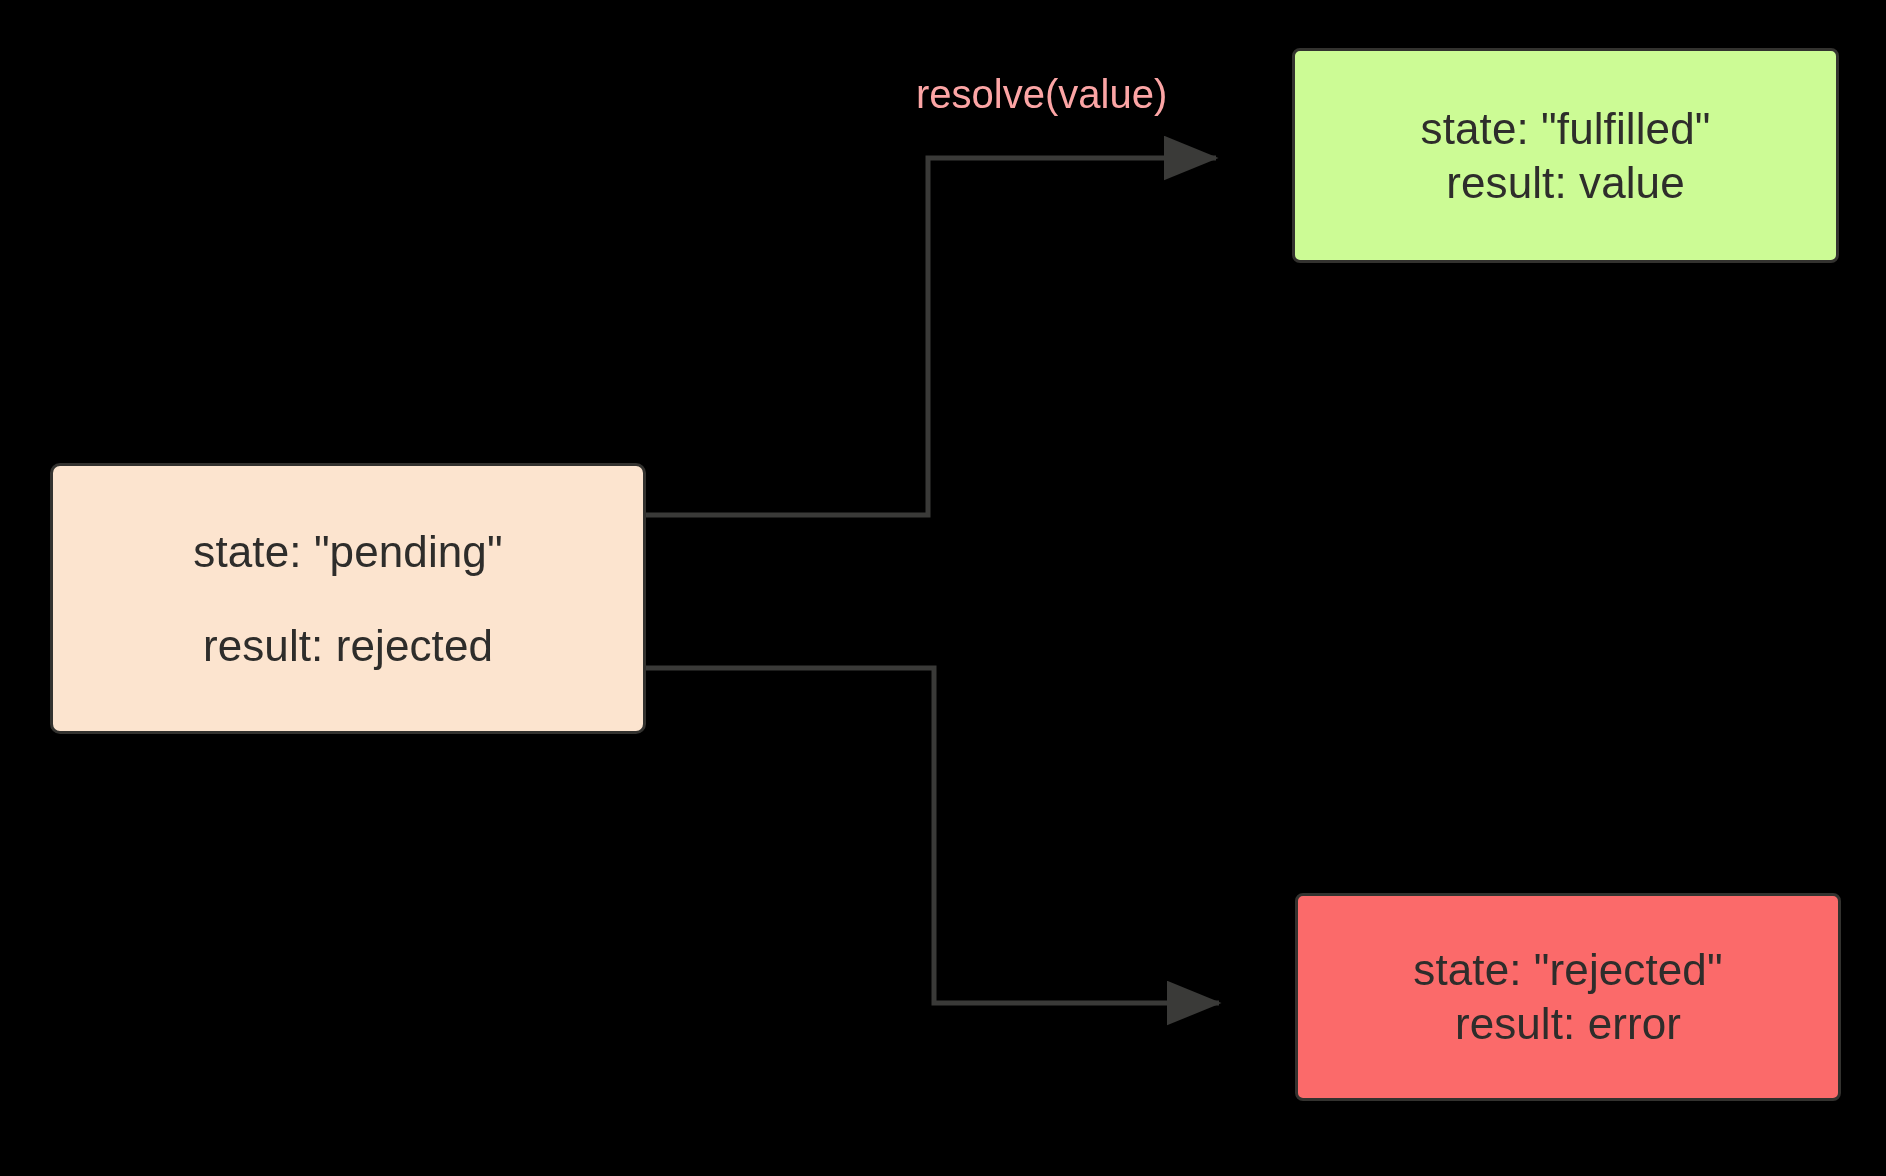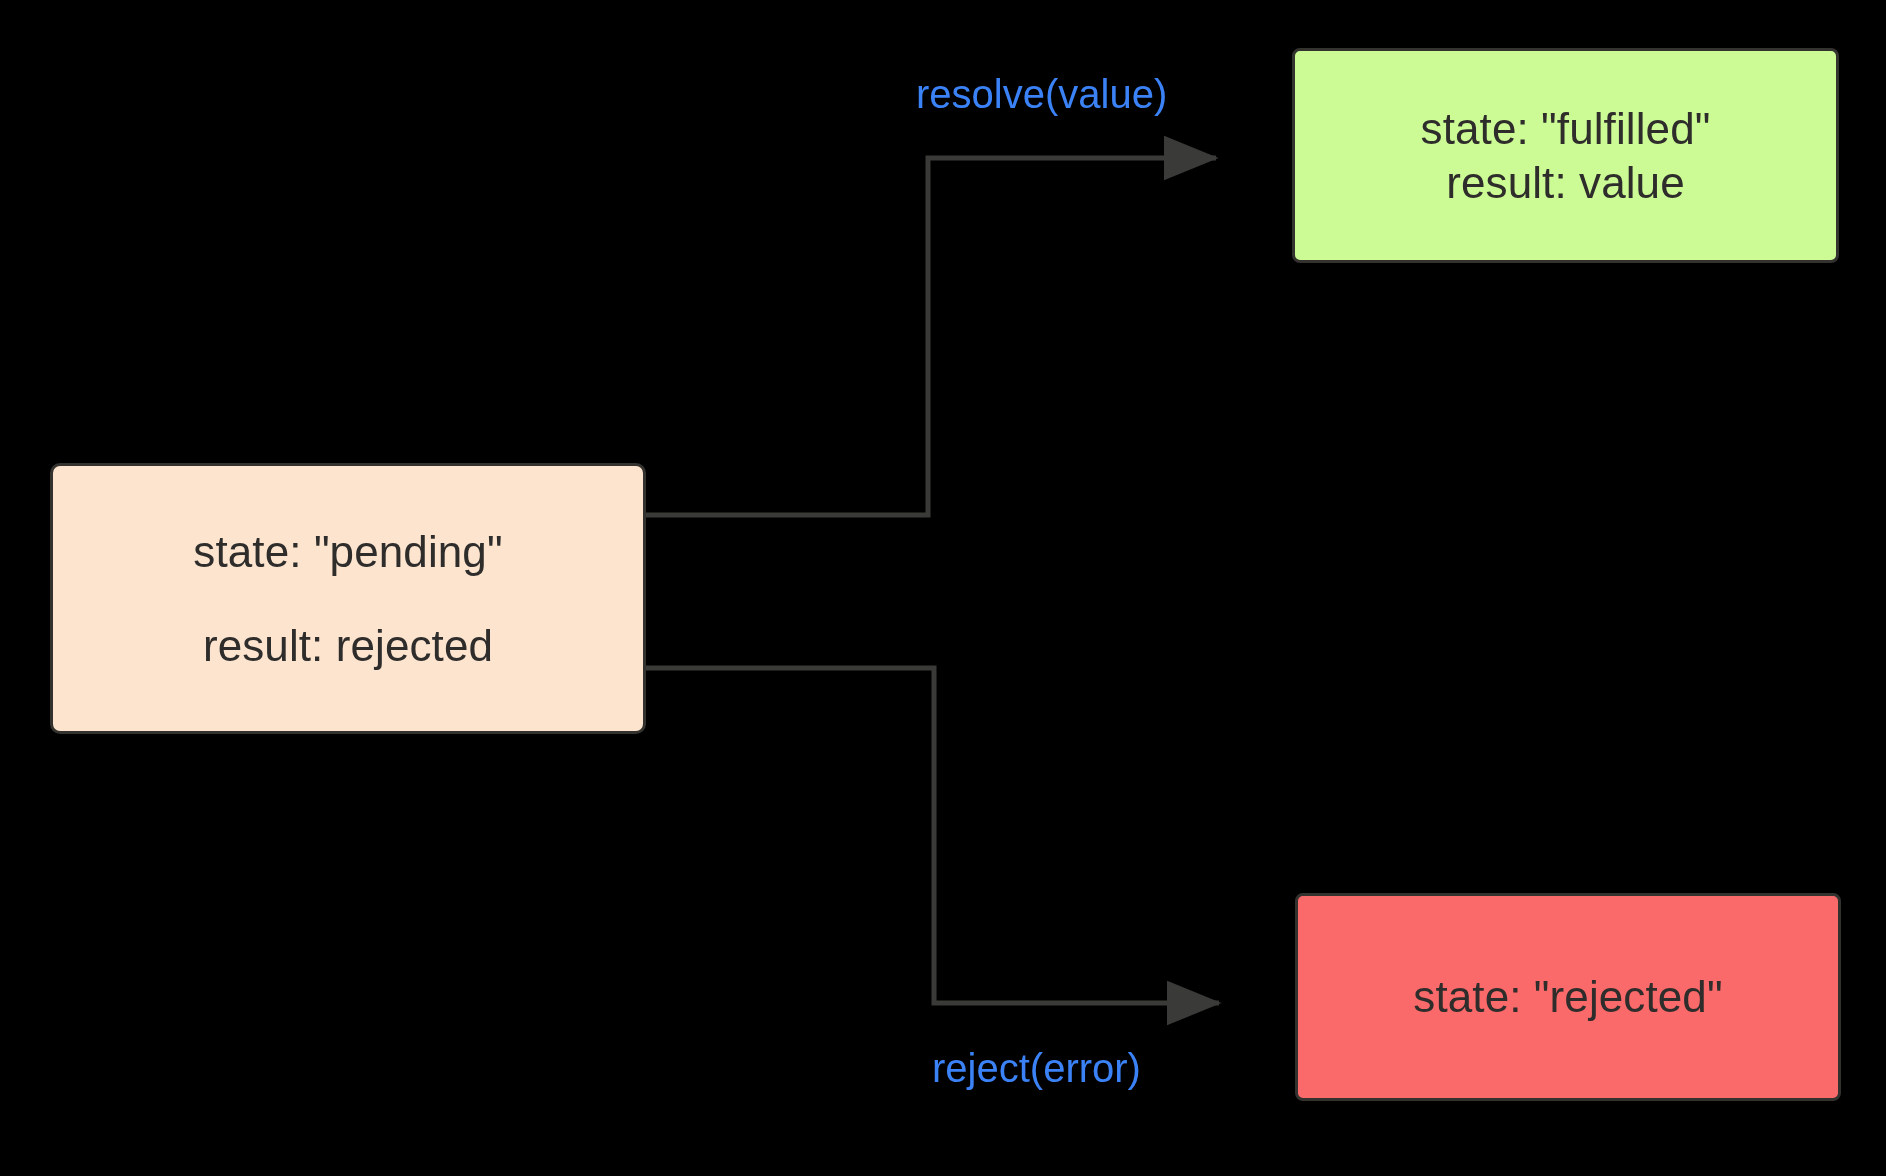--- a/index.html
+++ b/index.html
@@ -74,21 +74,21 @@
     top: 893px;
     width: 546px;
     height: 208px;
     background: #fb6a6a;
     font-size: 44px;
     line-height: 1.22;
   }
 
   .edge-label {
     position: absolute;
-    color: #3b82f6;
+    color: #fca5a5;
     font-size: 40px;
     white-space: pre;
   }
   #label-resolve {
     left: 916px;
     top: 72px;
   }
   #label-reject {
     left: 932px;
     top: 1046px;
@@ -116,19 +116,19 @@
     <span class="line line-2">result: rejected</span>
   </div>
 
   <div class="node" id="node-fulfilled">
     <span class="line">state: "fulfilled"</span>
     <span class="line">result: value</span>
   </div>
 
   <div class="node" id="node-rejected">
     <span class="line">state: "rejected"</span>
+    <span class="line">result: error</span>
   </div>
 
   <div class="edge-label" id="label-resolve">resolve(value)</div>
 
-  <div class="edge-label" id="label-reject">reject(error)</div>
 
 </div>
 
 </body></html>

